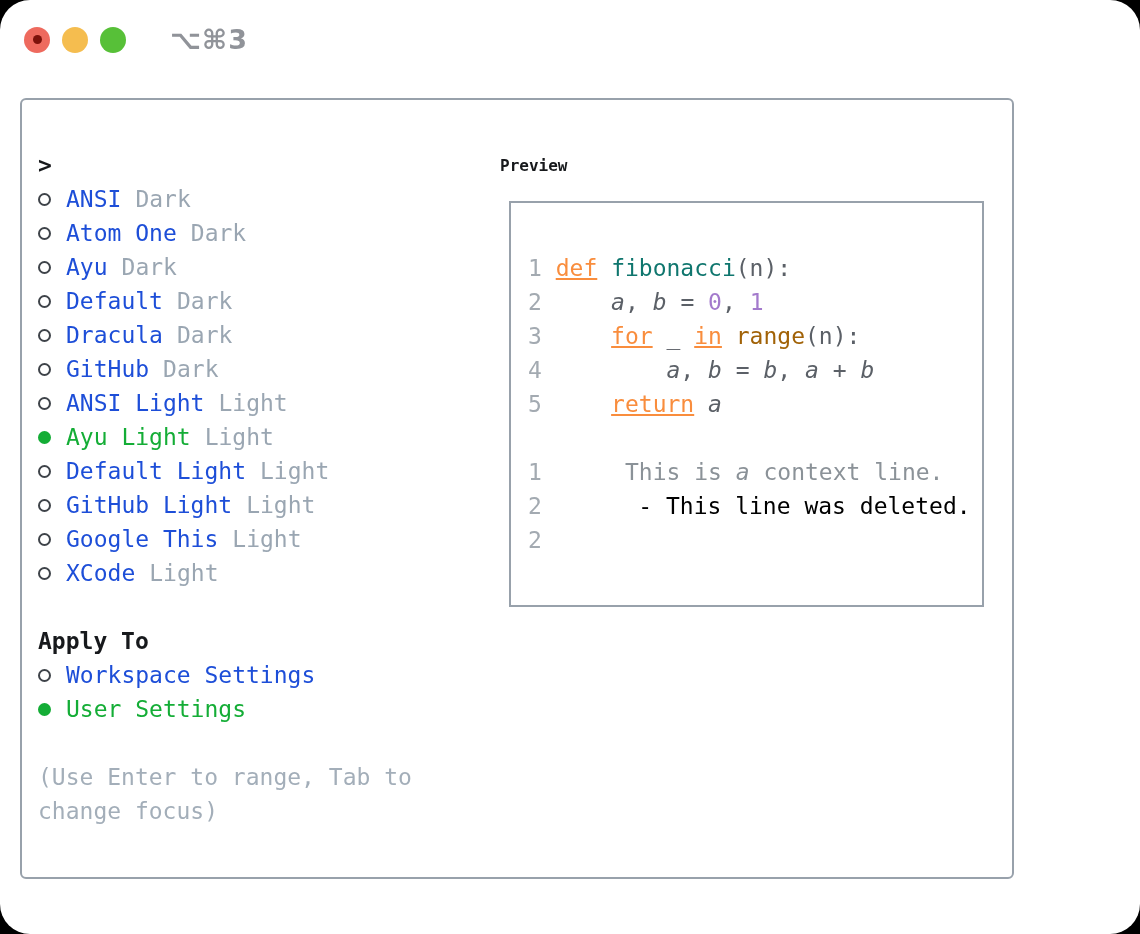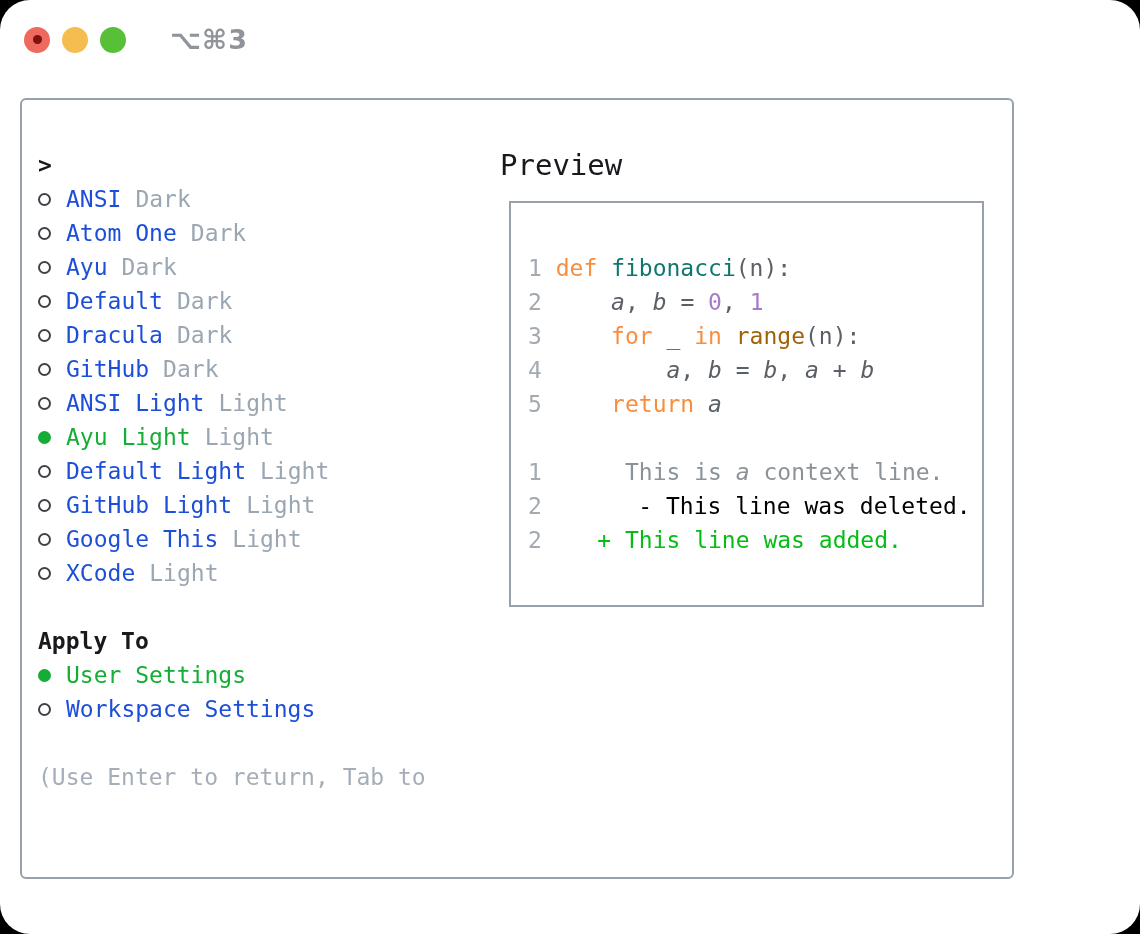--- a/index.html
+++ b/index.html
@@ -30,30 +30,30 @@
   .cursor{width:28px;color:#17191c;font-weight:700;}
   .header-label{color:#17191c;font-weight:700;}
   .apply-header{color:#17191c;font-weight:700;}
   .name{color:#1d4ed8;}
   .name.sel{color:#14ad36;}
   .variant{color:#9aa6b2;margin-left:14px;}
   .help-line{color:#a3aeb9;}
 
   
   .preview-label{position:absolute;left:478px;top:48px;height:34px;display:flex;align-items:center;
-                 font-size:29px;font-weight:400;color:#17191c;}
+                 font-size:16px;font-weight:700;color:#17191c;}
   .preview-box{position:absolute;left:487px;top:101px;width:475px;height:406px;
                border:2px solid #98a1ab;background:#fff;box-sizing:border-box;}
   .code{position:absolute;left:17px;top:48px;font-size:23px;}
   .code-line{height:34px;display:flex;align-items:center;white-space:pre;}
 
   .s-num{color:#a3aab1;}
   .s-fg{color:#5b6067;}
   .s-fgi{color:#5b6067;font-style:italic;}
-  .s-kw{color:#f98d3d;}
+  .s-kw{color:#f98d3d;text-decoration:underline;}
   .s-fn{color:#0f766e;}
   .s-lit{color:#a37acc;}
   .s-bi{color:#a16207;}
   .s-ctx{color:#8b9298;}
   .s-ctxi{color:#8b9298;font-style:italic;}
   .s-del{color:#000000;margin-left:41px;}
   .s-add{color:#06bd16;}
 </style>
 </head>
 <body>
@@ -92,40 +92,41 @@
             <div class="row"><span class="mark"><span class="circle"></span></span><span class="name">XCode</span><span class="variant">Light</span></div>
           </div>
 
         <div class="row"></div>
 
         <div class="row">
           <span class="apply-header">Apply To</span>
         </div>
 
         <div id="apply-list">
+            <div class="row"><span class="mark"><span class="circle"></span></span><span class="name">Workspace Settings</span></div>
             <div class="row"><span class="mark"><span class="circle sel"></span></span><span class="name sel">User Settings</span></div>
-            <div class="row"><span class="mark"><span class="circle"></span></span><span class="name">Workspace Settings</span></div>
           </div>
 
         <div class="row"></div>
 
-        <div class="row help-line">(Use Enter to return, Tab to</div>
+        <div class="row help-line">(Use Enter to range, Tab to</div>
+        <div class="row help-line">change focus)</div>
       </div>
 
       <div class="preview-label">Preview</div>
 
       <div class="preview-box">
         <div class="code" id="code">
             <div class="code-line"><span class="s-num">1</span><span class="s-fg"> </span><span class="s-kw">def</span><span class="s-fg"> </span><span class="s-fn">fibonacci</span><span class="s-fg">(n):</span></div>
             <div class="code-line"><span class="s-num">2</span><span class="s-fg">     </span><span class="s-fgi">a</span><span class="s-fg">, </span><span class="s-fgi">b</span><span class="s-fg"> = </span><span class="s-lit">0</span><span class="s-fg">, </span><span class="s-lit">1</span></div>
             <div class="code-line"><span class="s-num">3</span><span class="s-fg">     </span><span class="s-kw">for</span><span class="s-fg"> _ </span><span class="s-kw">in</span><span class="s-fg"> </span><span class="s-bi">range</span><span class="s-fg">(n):</span></div>
             <div class="code-line"><span class="s-num">4</span><span class="s-fg">         </span><span class="s-fgi">a</span><span class="s-fg">, </span><span class="s-fgi">b</span><span class="s-fg"> = </span><span class="s-fgi">b</span><span class="s-fg">, </span><span class="s-fgi">a</span><span class="s-fg"> + </span><span class="s-fgi">b</span></div>
             <div class="code-line"><span class="s-num">5</span><span class="s-fg">     </span><span class="s-kw">return</span><span class="s-fg"> </span><span class="s-fgi">a</span></div>
             <div class="code-line"></div>
             <div class="code-line"><span class="s-num">1</span><span class="s-ctx">      This is </span><span class="s-ctxi">a</span><span class="s-ctx"> context line.</span></div>
             <div class="code-line"><span class="s-num">2</span><span class="s-fg">    </span><span class="s-del">- This line was deleted.</span></div>
-            <div class="code-line"><span class="s-num">2</span><span class="s-fg">    </span><span class="s-add">+ This line was added.</span></div>
+            <div class="code-line"><span class="s-num">2</span><span class="s-fg">    </span></div>
           </div>
       </div>
 
     </div>
   </div>
 </div>
 
 </body></html>

